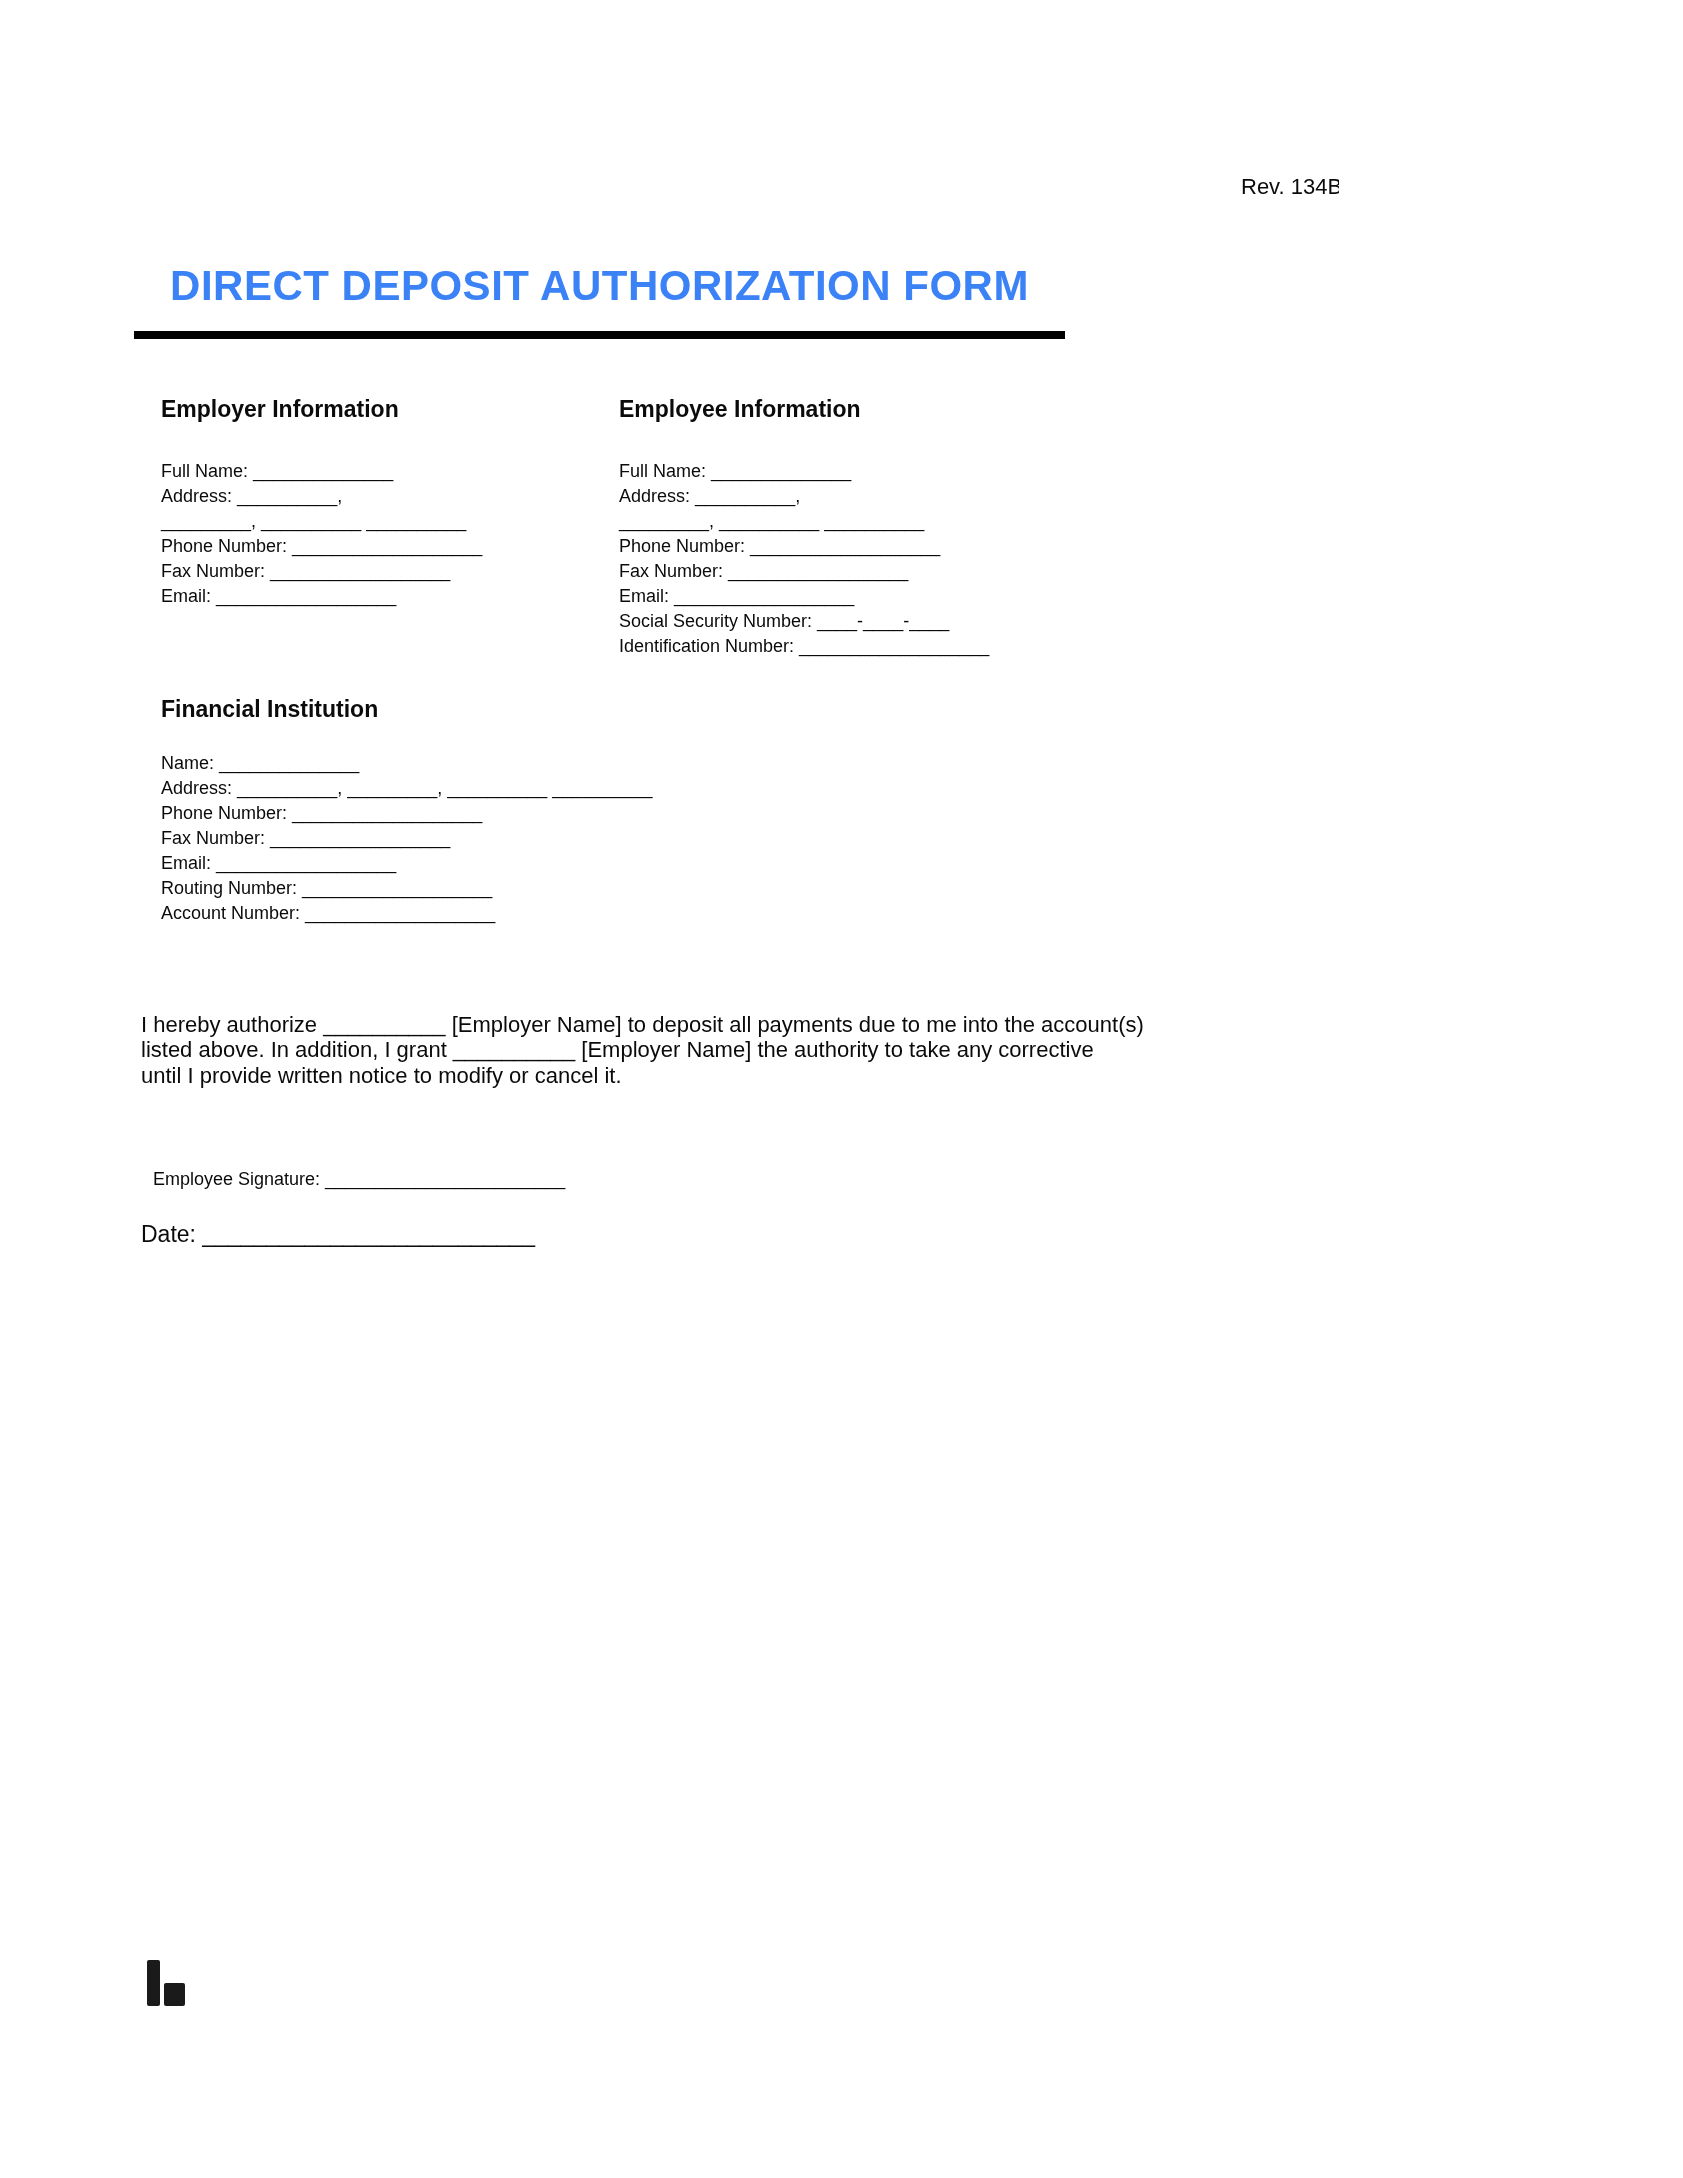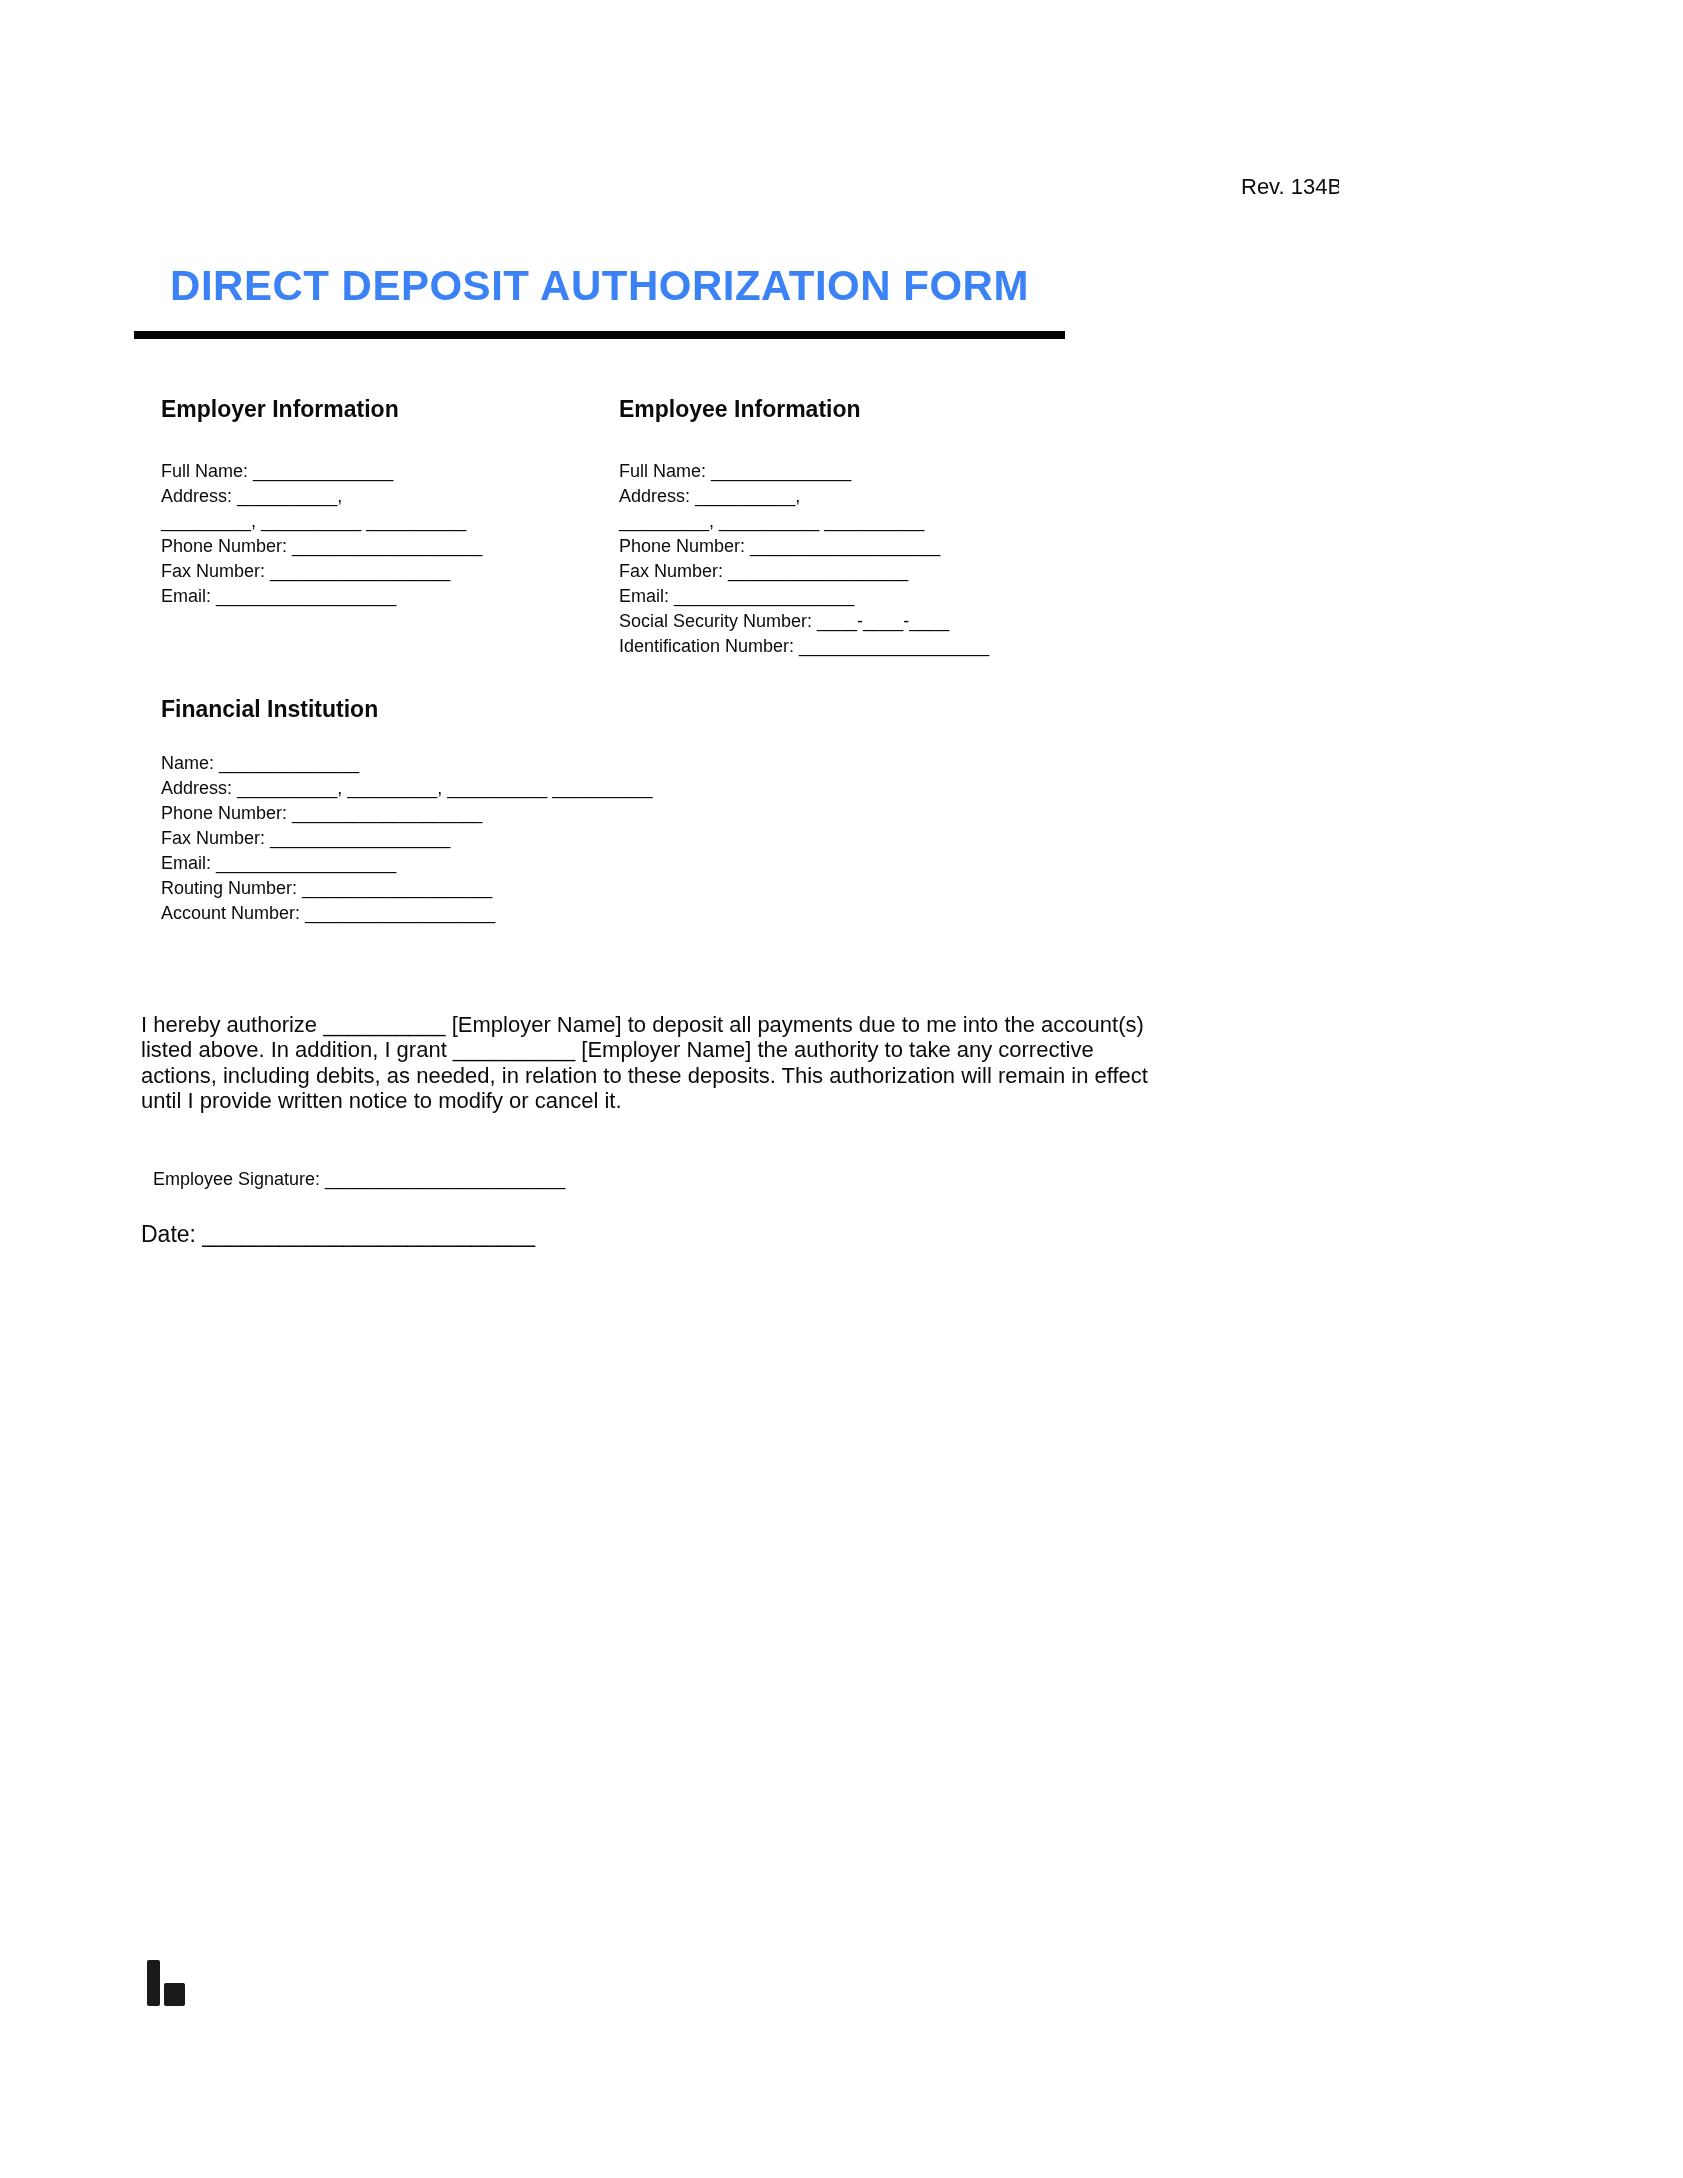--- a/index.html
+++ b/index.html
@@ -126,21 +126,20 @@
     <div class="line">Phone Number: ___________________</div>
     <div class="line">Fax Number: __________________</div>
     <div class="line">Email: __________________</div>
     <div class="line">Routing Number: ___________________</div>
     <div class="line">Account Number: ___________________</div>
   </section>
 
   <section class="auth">
     <div class="line">I hereby authorize __________ [Employer Name] to deposit all payments due to me into the account(s)</div>
     <div class="line">listed above. In addition, I grant __________ [Employer Name] the authority to take any corrective</div>
-    <div class="line">actions, including debits, as needed, in relation to these deposits. This authorization will remain in effect</div>
     <div class="line">until I provide written notice to modify or cancel it.</div>
   </section>
 
   <div class="sig-line">Employee Signature: ________________________</div>
   <div class="date-line">Date: __________________________</div>
 
   <div class="logo">
     <svg width="38" height="46" viewBox="0 0 38 46" xmlns="http://www.w3.org/2000/svg">
       <rect x="0" y="0" width="13" height="46" rx="2" fill="#1a1a1a"></rect>
       <rect x="17" y="23" width="21" height="23" rx="2" fill="#1a1a1a"></rect>

